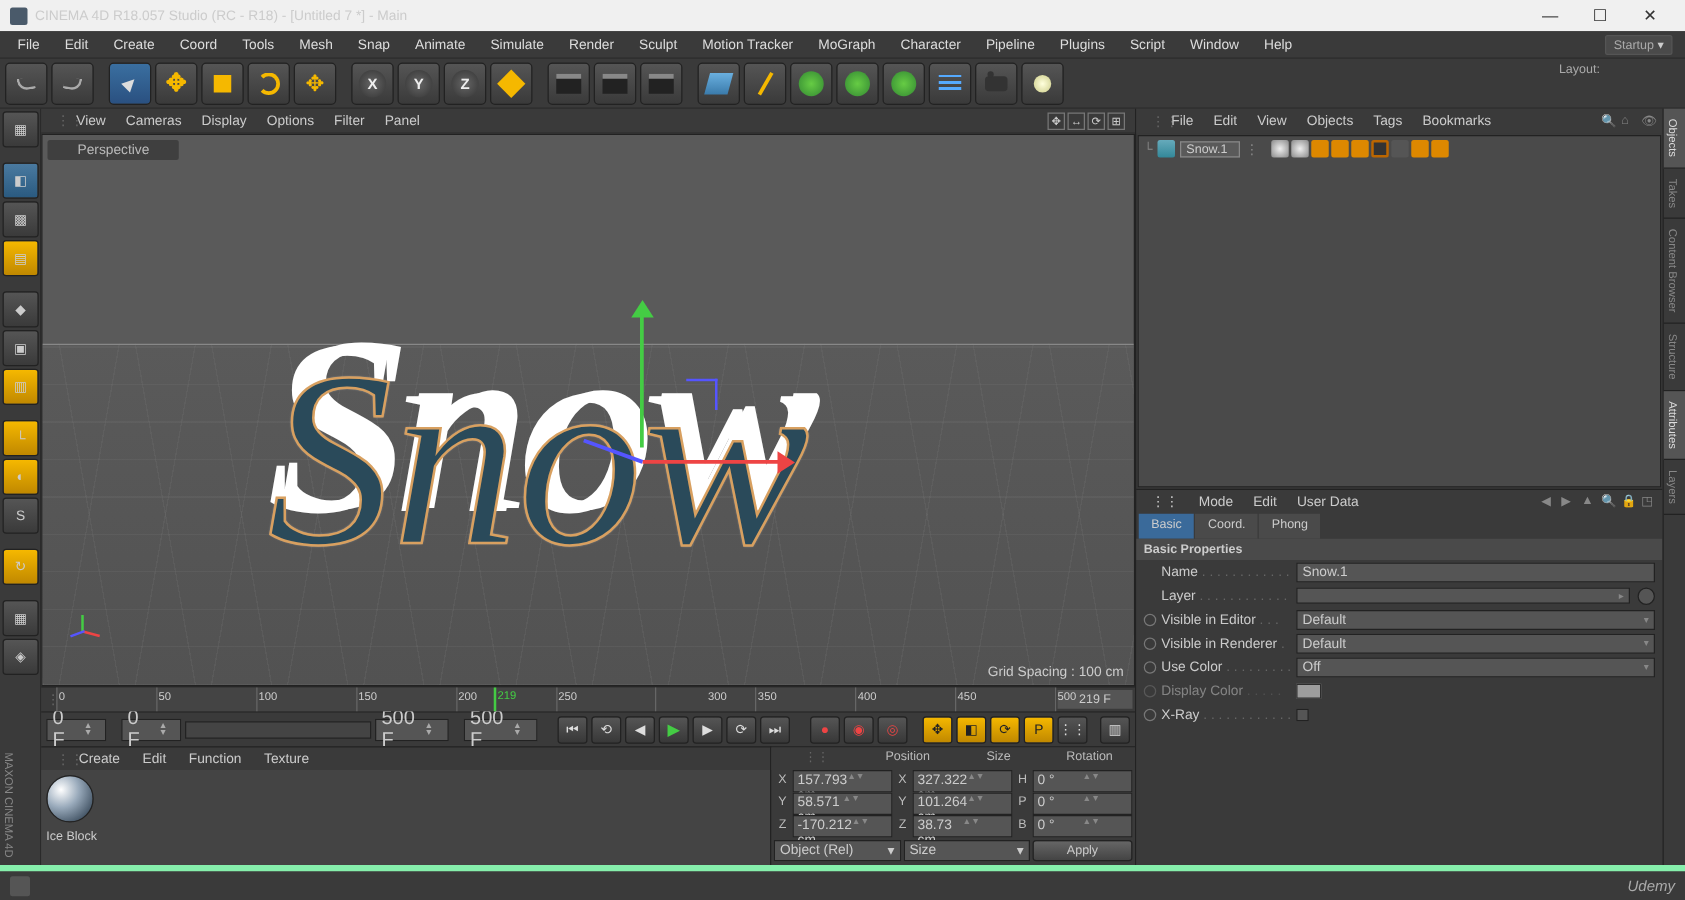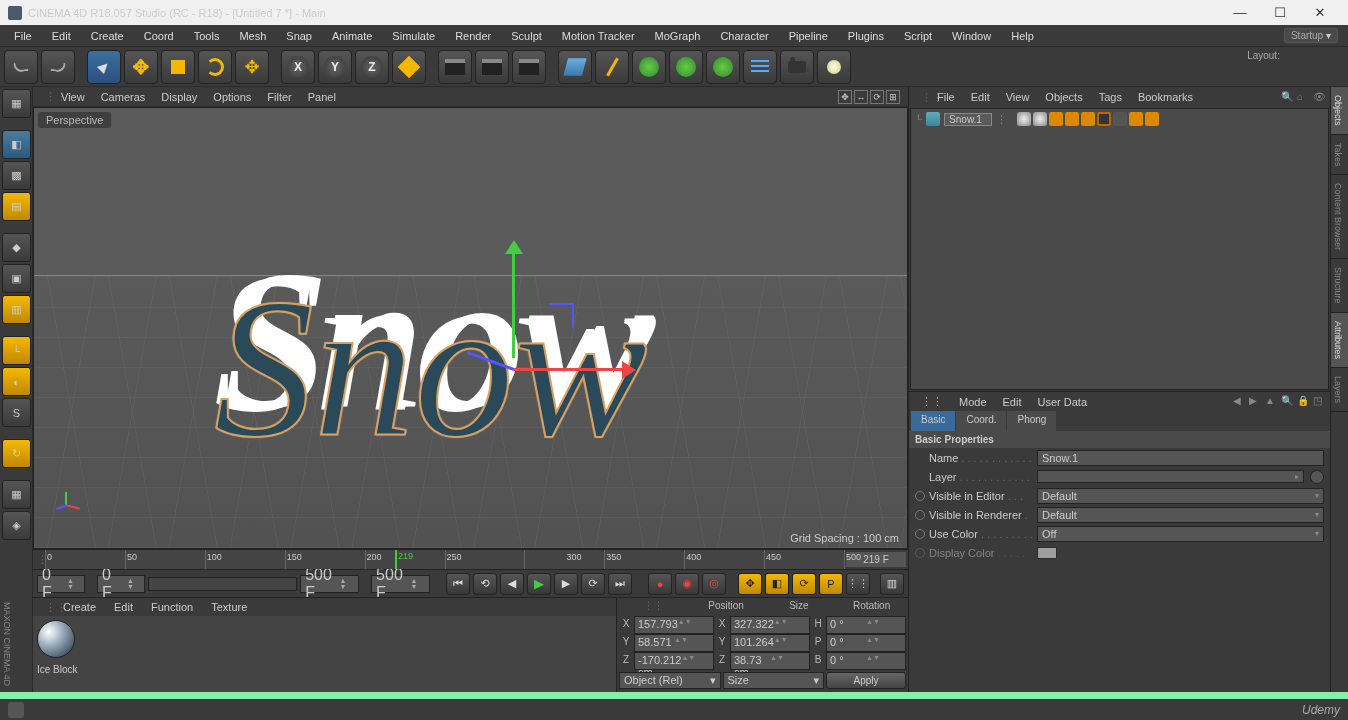--- a/index.html
+++ b/index.html
@@ -42,21 +42,21 @@
 .lt-btn.blue { background:linear-gradient(#4a7aa0,#2a5a80);}
 .ltools .spacer { flex:1; }
 .ltools .vlabel { writing-mode:vertical-lr; font-size:9px; color:#888; padding:4px 0; text-align:center;}
 .center { flex:1; display:flex; flex-direction:column; min-width:0;}
 .vp-menubar { height:20px; background:#3a3a3a; display:flex; align-items:center; padding:0 4px; border-bottom:1px solid #2a2a2a;}
 .vp-menubar .grip { width:10px; color:#666; }
 .vp-menubar span { padding:2px 8px; color:#ccc; font-size:11px;}
 .vp-icons { margin-left:auto; display:flex; gap:2px; padding-right:4px;}
 .vp-icons div { width:14px; height:14px; border:1px solid #777; font-size:9px; display:flex; align-items:center; justify-content:center;}
 .viewport { flex:1; background:#5a5a5a; position:relative; overflow:hidden; border:1px solid #222;}
-.vp-tag { position:absolute; top:4px; left:4px; background:rgba(60,60,60,.9); padding:2px 8px; font-size:11px; color:#bbb; border-radius:2px;}
+.vp-tag { position:absolute; top:4px; left:4px; background:rgba(60,60,60,.9); padding:2px 24px; font-size:11px; color:#bbb; border-radius:2px;}
 .vp-grid { position:absolute; bottom:4px; right:8px; color:#ccc; font-size:11px;}
 .vp-scene { position:absolute; inset:0; }
 .horizon { position:absolute; top:38%; left:0; right:0; height:1px; background:#888;}
 .floor { position:absolute; top:38%; left:0; right:0; bottom:0; background:linear-gradient(#5a5a5a,#525252);}
 .floor-grid { position:absolute; top:38%; left:0; right:0; bottom:0;
   background-image:repeating-linear-gradient(80deg,rgba(120,120,120,.2) 0 1px,transparent 1px 60px),
                    repeating-linear-gradient(100deg,rgba(120,120,120,.2) 0 1px,transparent 1px 60px),
                    repeating-linear-gradient(0deg,rgba(120,120,120,.2) 0 1px,transparent 1px 30px);}
 .snow-text { position:absolute; top:160px; left:180px; font-family:"Brush Script MT","Segoe Script",cursive; font-size:200px; font-style:italic;
   color:#2a4a5a; -webkit-text-stroke:2px #d8a060; text-shadow:0 0 2px #fff, 0 -25px 0 #fff, 10px -28px 0 #fff; line-height:1;}
@@ -138,21 +138,21 @@
 .prop-row .plbl { width:104px; font-size:10px; color:#bbb; overflow:hidden; white-space:nowrap;}
 .prop-row .plbl .dots { color:#666;}
 .prop-row .pval { flex:1; background:#555; border:1px solid #222; font-size:10px; padding:1px 4px; display:flex; align-items:center;}
 .prop-row .pval .dd { margin-left:auto; font-size:8px; color:#888;}
 .prop-row .cbox { width:10px; height:10px; background:#555; border:1px solid #222;}
 .prop-row .swatch { width:20px; height:12px; background:#fff; border:1px solid #222;}
 .prop-row .extra { width:14px; height:14px; background:#555; border:1px solid #222; border-radius:50%; margin-left:2px;}
 .rtabs { width:18px; background:#3a3a3a; border-left:1px solid #222; display:flex; flex-direction:column;}
 .rtabs div { writing-mode:vertical-lr; font-size:9px; color:#888; padding:8px 2px; border-bottom:1px solid #222; text-align:center;}
 .rtabs div.a { background:#555; color:#ddd;}
-.statusbar { height:28px; background:#3a3a3a; border-top:7px solid #86efac; display:flex; align-items:center; padding:0 8px;}
+.statusbar { height:28px; background:#3a3a3a; border-top:5px solid #86efac; display:flex; align-items:center; padding:0 8px;}
 .statusbar .sicon { width:16px; height:16px; background:#555; border-radius:2px; margin-right:6px;}
 .udemy { margin-left:auto; color:#aaa; font-size:12px; font-style:italic;}
 </style>
 </head>
 <body>
 
 <div class="titlebar">
   <div class="titlebar-icon"></div>
   <span>CINEMA 4D R18.057 Studio (RC - R18) - [Untitled 7 *] - Main</span>
   <div class="titlebar-controls">
@@ -586,20 +586,25 @@
           <div class="pval">
               <span>Off</span>
               <span class="dd">▾</span>
             </div>
         </div>
         <div class="prop-row" style="opacity:.5">
           <div class="rdot"></div>
           <div class="plbl"><span>Display Color</span><span class="dots"> . . . . .</span></div>
           <div class="swatch"></div>
         </div>
+        <div class="prop-row">
+          <div class="rdot"></div>
+          <div class="plbl"><span>X-Ray</span><span class="dots"> . . . . . . . . . . . .</span></div>
+          <div class="cbox"></div>
+        </div>
       </div>
     </div>
     <div class="rtabs">
       <div class="a">Objects</div>
       <div>Takes</div>
       <div>Content Browser</div>
       <div>Structure</div>
       <div class="a">Attributes</div>
       <div>Layers</div>
     </div>

